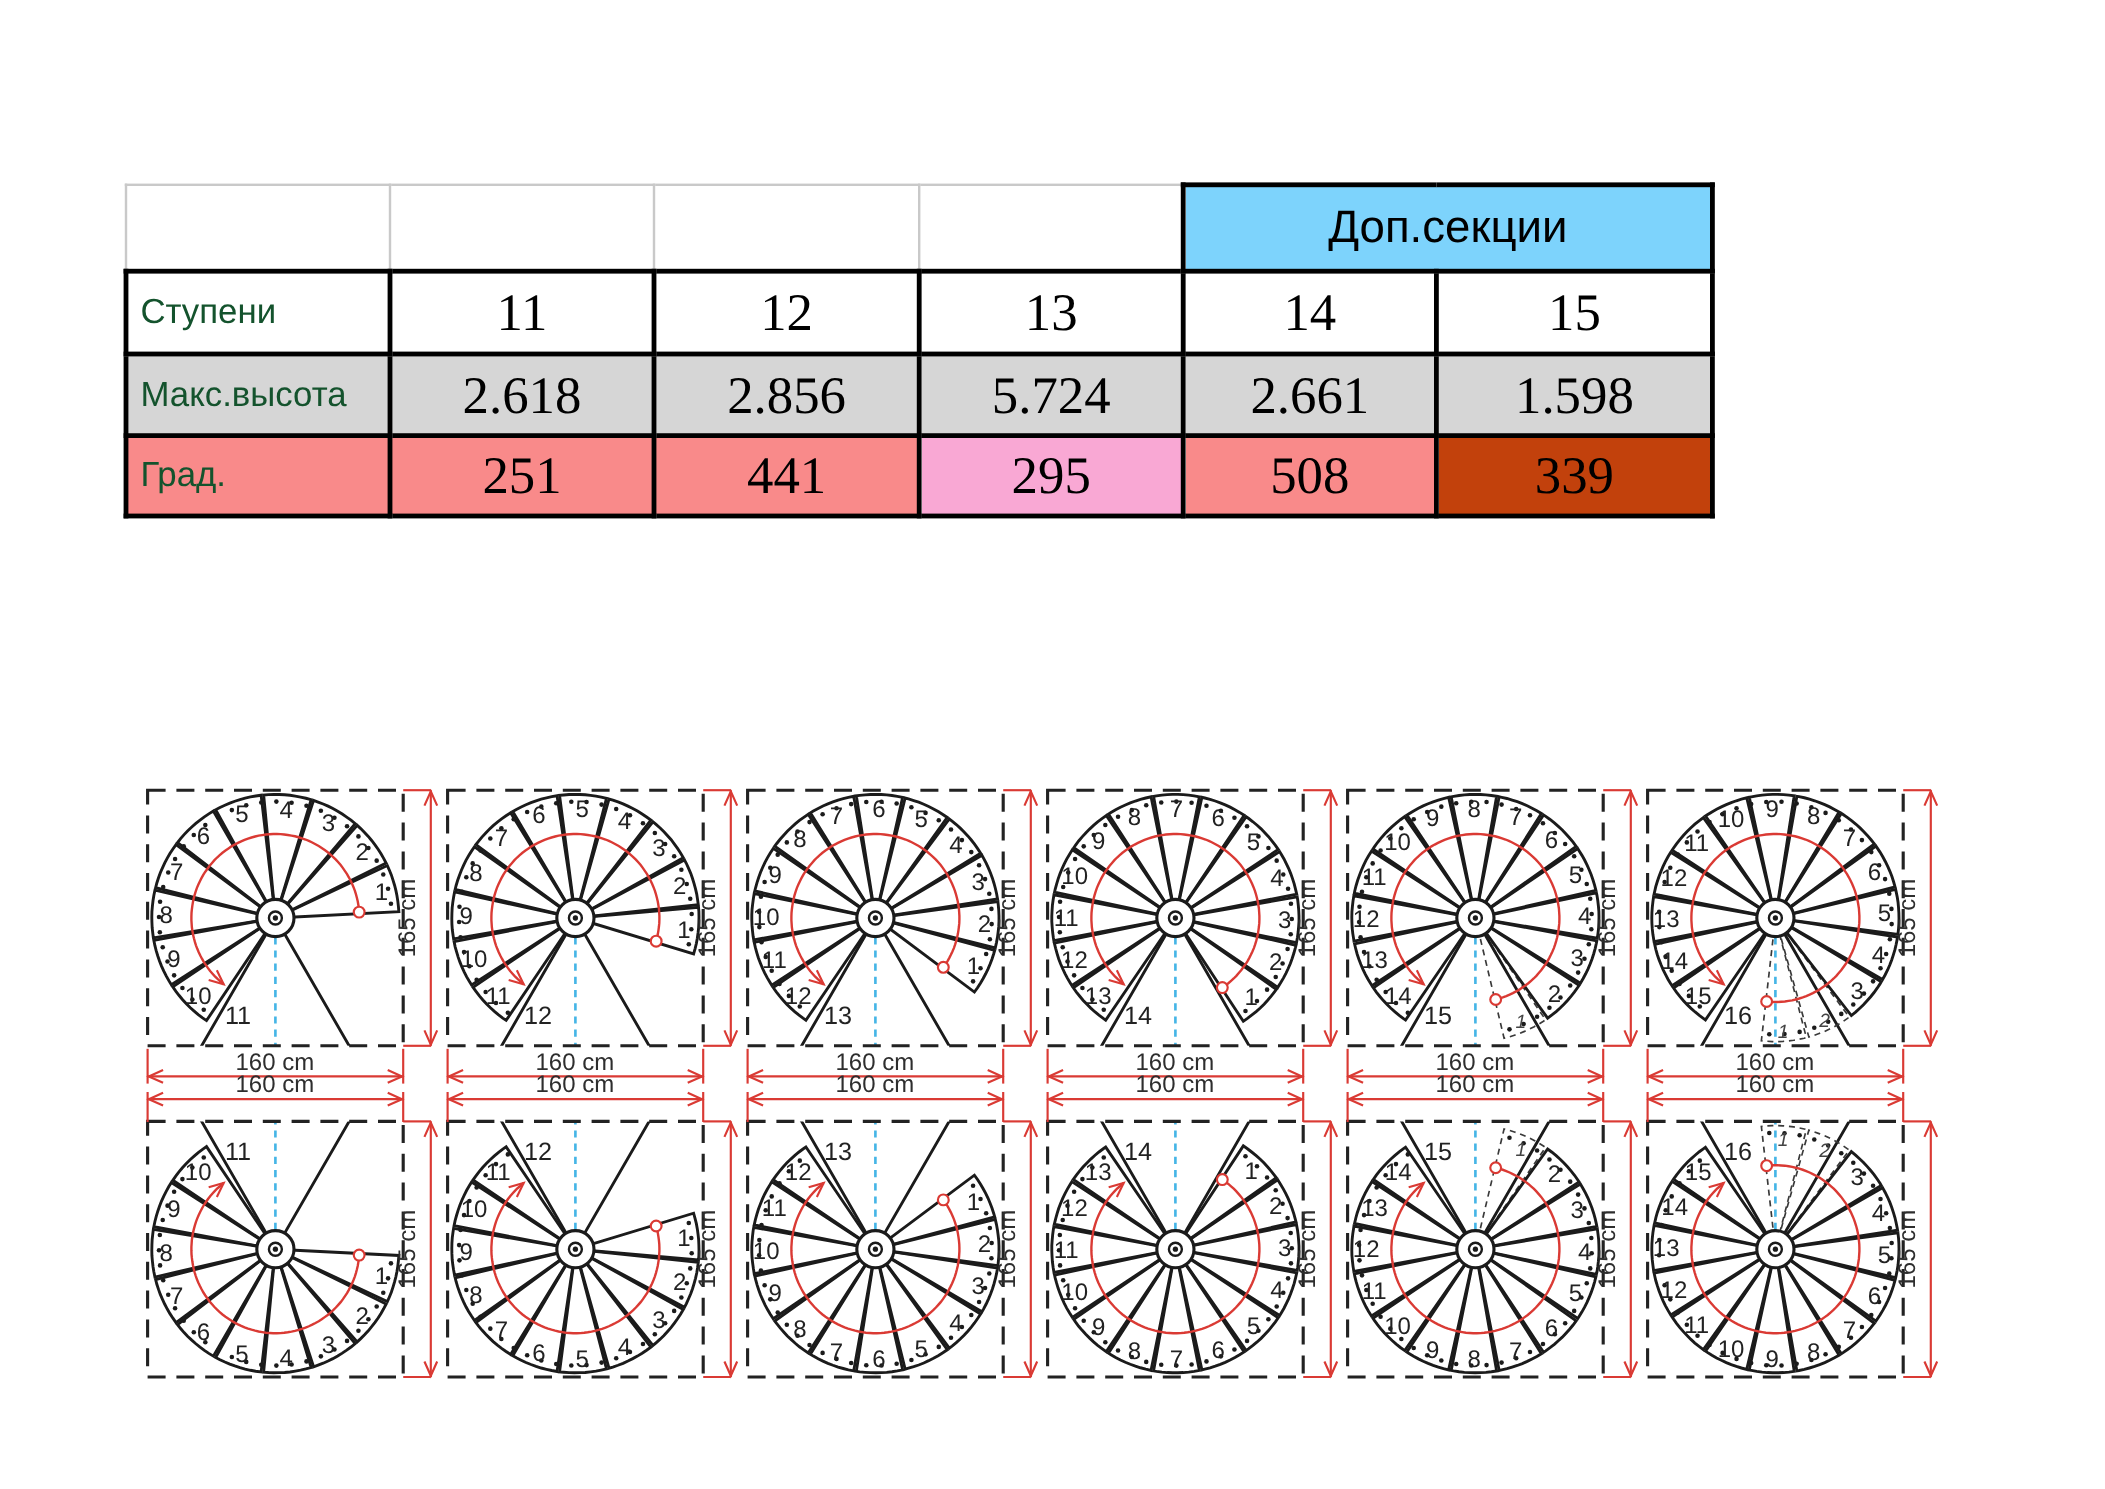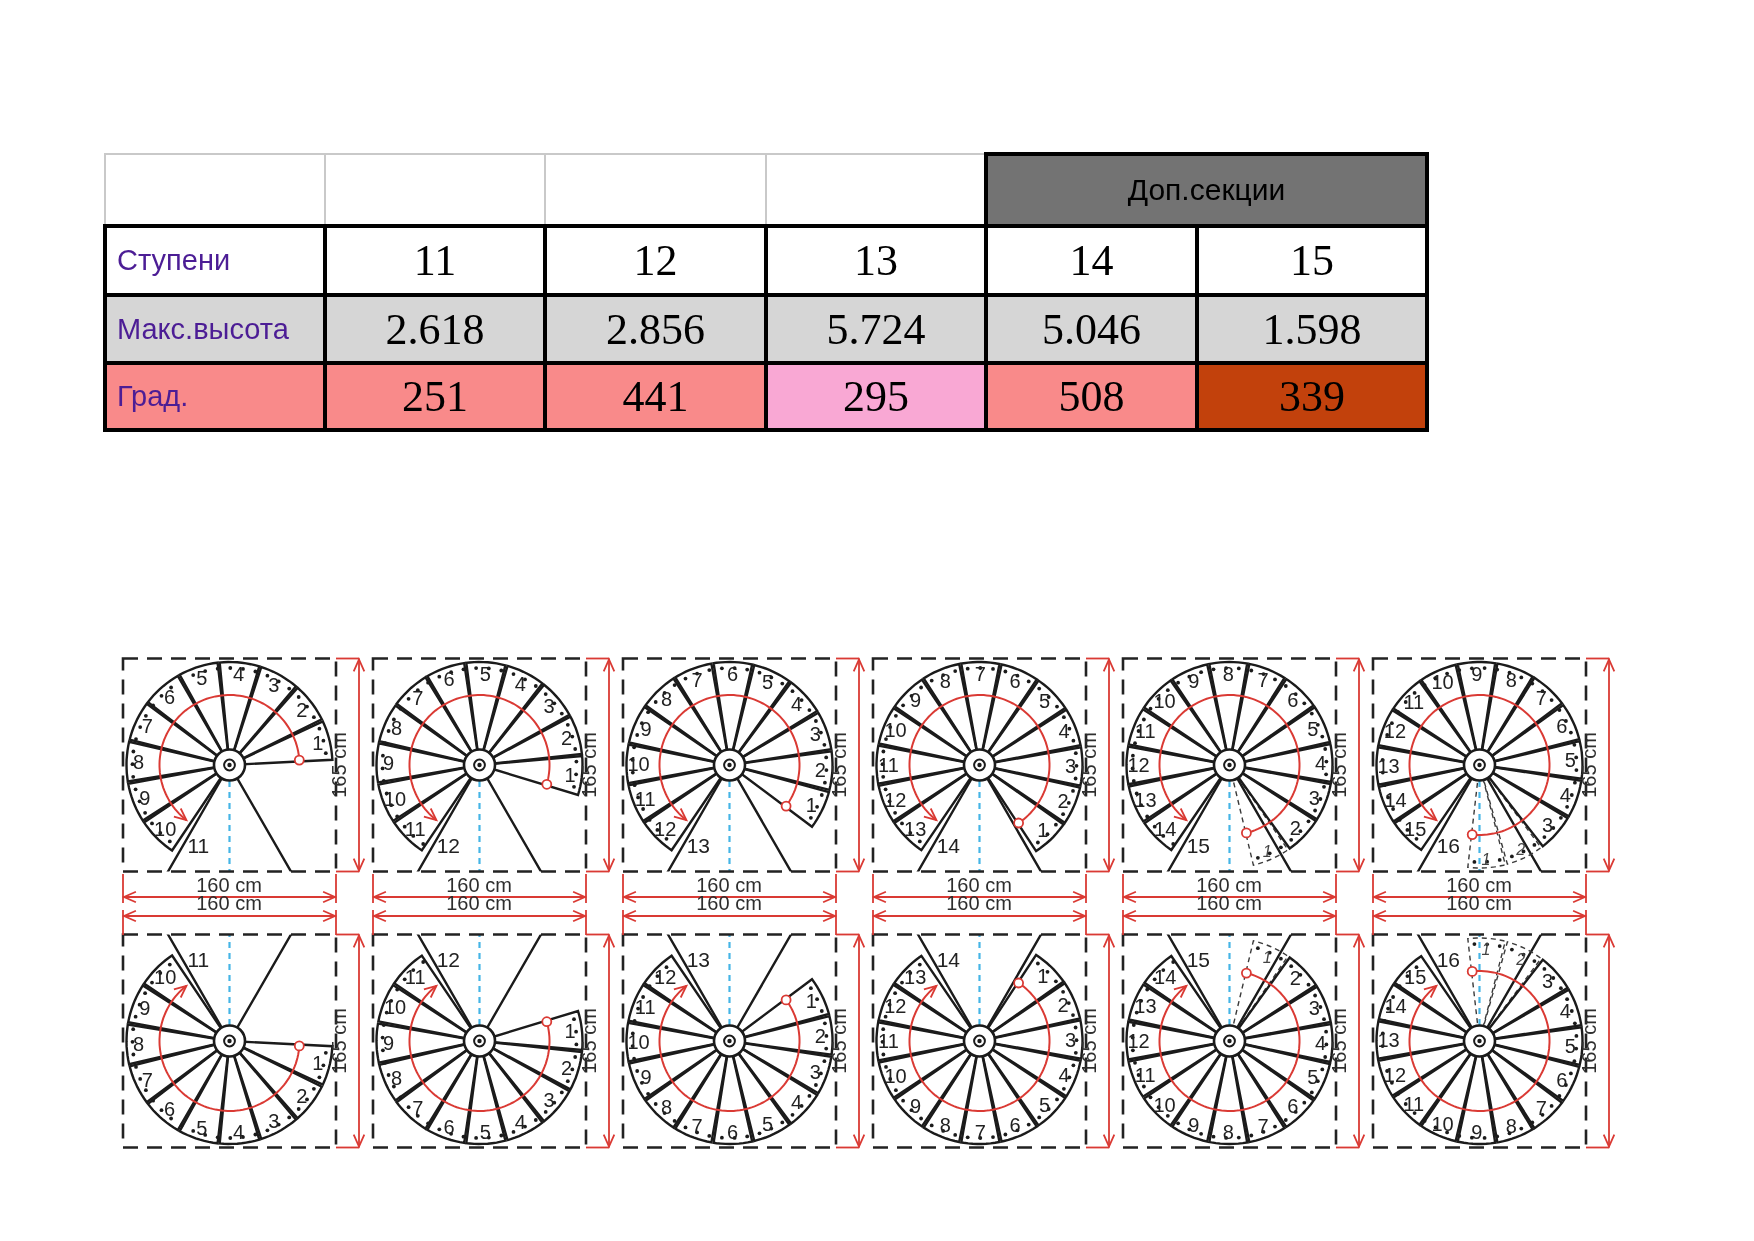--- a/index.html
+++ b/index.html
@@ -2,23 +2,23 @@
 <html><head>
 <meta charset="utf-8">
 <style>
   html,body{margin:0;padding:0;background:#fff;}
   .page{position:relative;width:1754px;height:1241px;background:#fff;overflow:hidden;
         font-family:"Liberation Sans",sans-serif;}
   table.spec{position:absolute;left:103px;top:152px;width:1322px;border-collapse:collapse;
              table-layout:fixed;background:#fff;}
   table.spec td{overflow:hidden;}
   td.thin{border:2px solid #c9c9c9;height:66px;background:#fff;}
-  td.extra{border:4px solid #000;height:66px;background:#737373;text-align:center;
-           font-size:30px;color:#000;}
-  td.lab{border:4px solid #000;font-size:29px;color:#4c1d95;padding-left:10px;background:#fff;
+  td.extra{border:4px solid #000;height:66px;background:#7dd3fc;text-align:center;
+           font-size:38px;color:#000;}
+  td.lab{border:4px solid #000;font-size:29px;color:#14532d;padding-left:10px;background:#fff;
          white-space:nowrap;}
   td.val{border:4px solid #000;font-family:"Liberation Serif",serif;font-size:44px;color:#000;
          text-align:center;background:#fff;}
   tr.r0 td{height:63px;}
   tr.r1 td,tr.r2 td{height:62px;}
   tr.r3 td{height:61px;}
   svg#dsvg{position:absolute;left:0;top:0;}
 </style>
 </head>
 <body>
@@ -50,21 +50,21 @@
           <td class="val" style="background: rgb(255, 255, 255);">12</td>
           <td class="val" style="background: rgb(255, 255, 255);">13</td>
           <td class="val" style="background: rgb(255, 255, 255);">14</td>
           <td class="val" style="background: rgb(255, 255, 255);">15</td>
         </tr>
         <tr class="r2">
           <td class="lab" style="background: rgb(214, 214, 214);">Макс.высота</td>
           <td class="val" style="background: rgb(214, 214, 214);">2.618</td>
           <td class="val" style="background: rgb(214, 214, 214);">2.856</td>
           <td class="val" style="background: rgb(214, 214, 214);">5.724</td>
-          <td class="val" style="background: rgb(214, 214, 214);">5.046</td>
+          <td class="val" style="background: rgb(214, 214, 214);">2.661</td>
           <td class="val" style="background: rgb(214, 214, 214);">1.598</td>
         </tr>
         <tr class="r3">
           <td class="lab" style="background: rgb(249, 138, 138);">Град.</td>
           <td class="val" style="background: rgb(249, 138, 138);">251</td>
           <td class="val" style="background: rgb(249, 138, 138);">441</td>
           <td class="val" style="background: #f9a8d4;">295</td>
           <td class="val" style="background: rgb(249, 138, 138);">508</td>
           <td class="val" style="background: #c2410c;">339</td>
         </tr>

